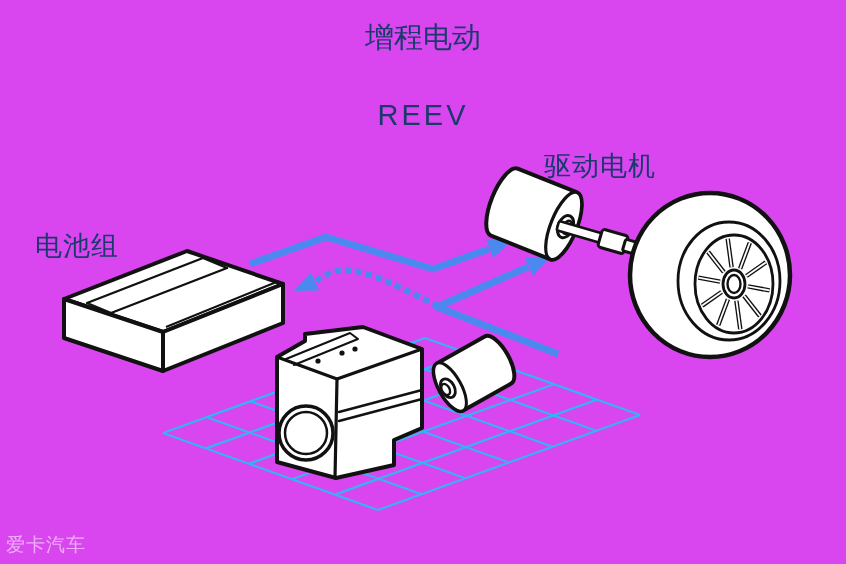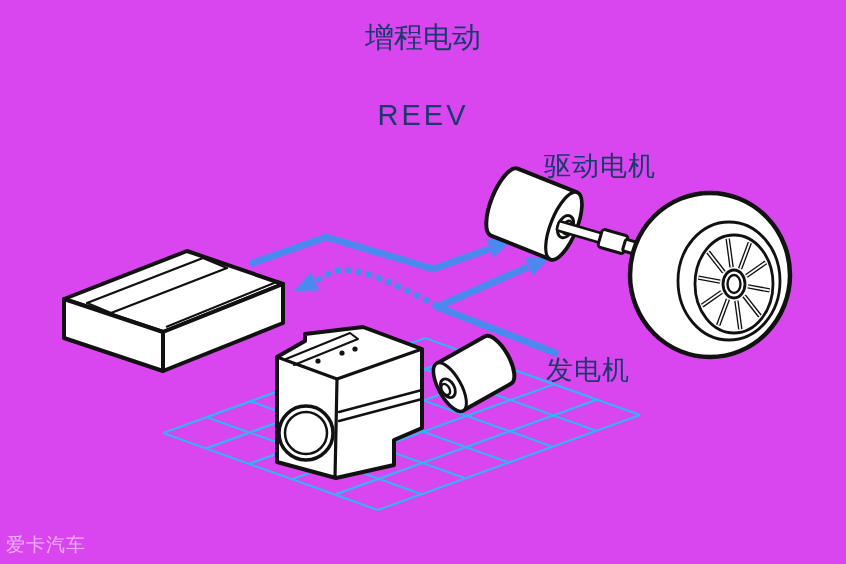--- a/index.html
+++ b/index.html
@@ -148,18 +148,18 @@
     <ellipse cx="734" cy="284" rx="11" ry="14" fill="#ffffff" stroke="#111111" stroke-width="2.8"></ellipse>
     <ellipse cx="734" cy="284" rx="6.5" ry="9" fill="#ffffff" stroke="#111111" stroke-width="2.4"></ellipse>
   </g>
 </svg>
 
 <div class="title">
   <div>增程电动</div>
   <div class="reev">REEV</div>
 </div>
 
+<div class="label" style="left:35px; top:228px;">电池组</div>
 <div class="label" style="left:544px; top:148px;">驱动电机</div>
-<div class="label" style="left:546px; top:352px;">发电机</div>
 
 <div class="watermark">爱卡汽车</div>
 
 </div>
 
 </body></html>

